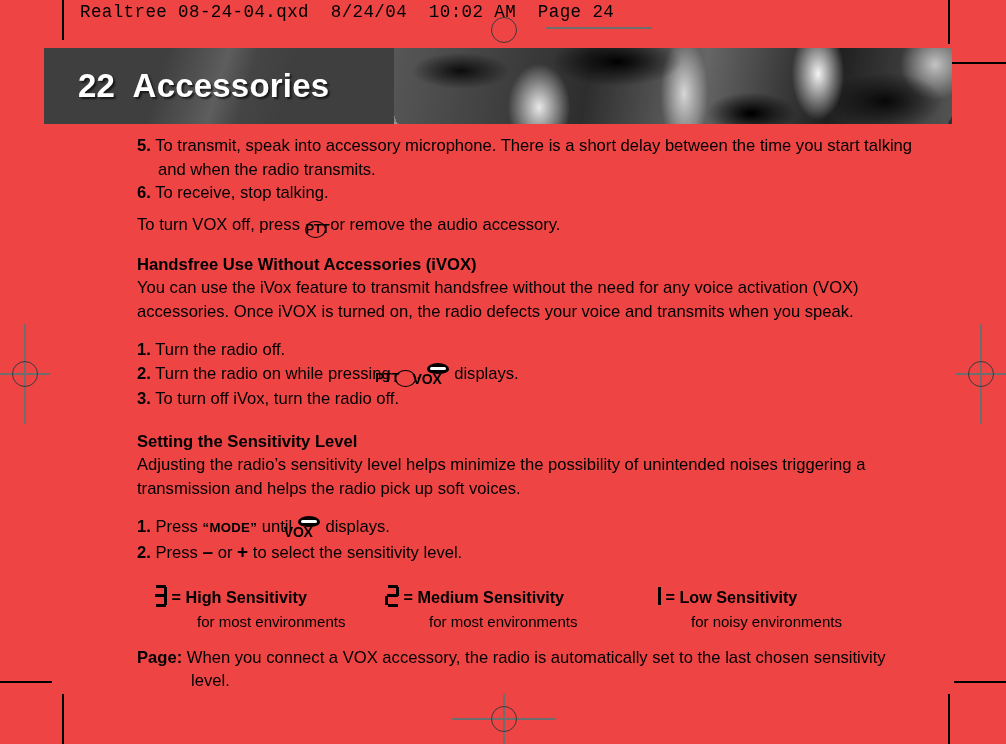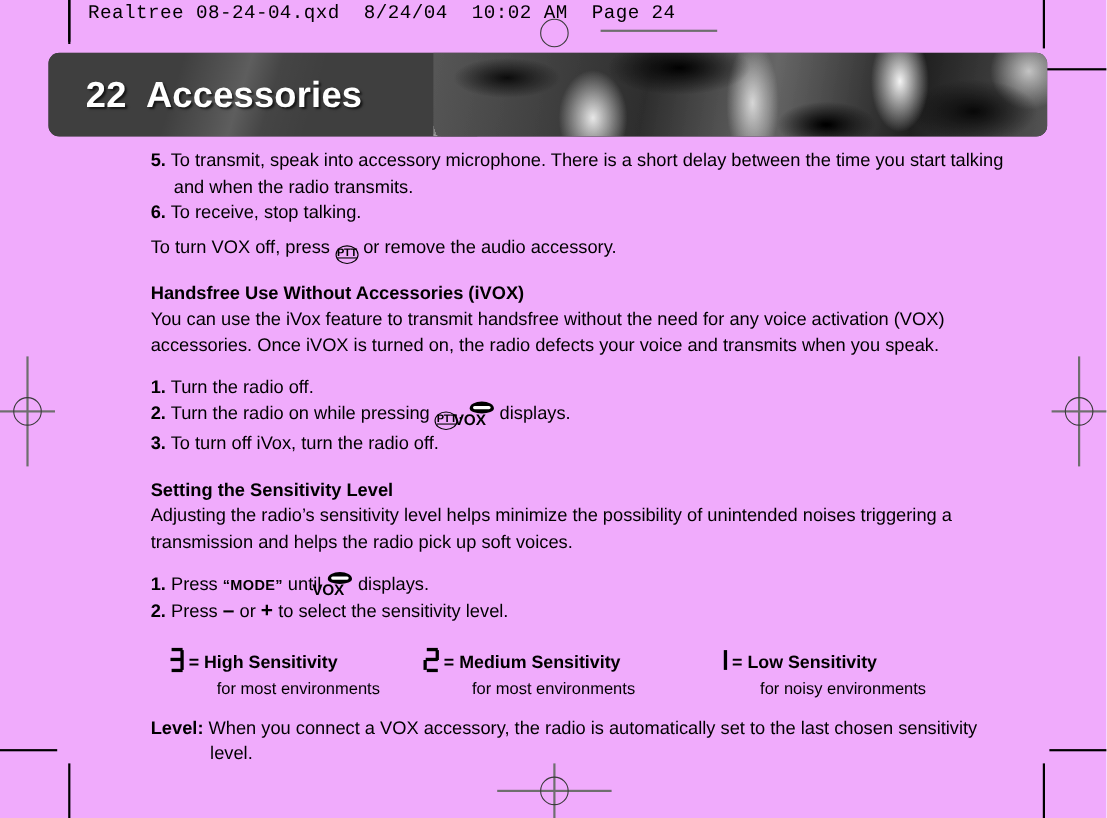--- a/index.html
+++ b/index.html
@@ -6,21 +6,21 @@
   html, body {
     margin: 0; padding: 0;
     background: #ffffff;
     width: 1006px; height: 744px;
     overflow: hidden;
     font-family: "Liberation Sans", sans-serif;
   }
   #page {
     position: relative;
     width: 1006px; height: 744px;
-    background: #f0abfc;
+    background: #ef4444;
   }
 
   
   .cropline { position: absolute; background: #000; }
   .regmark { position: absolute; }
   .regmark .v { position: absolute; left: 50%; top: 0; width: 2px; height: 100%;
                 margin-left: -1px; background: #6e6e6e; }
   .regmark .h { position: absolute; top: 50%; left: 0; height: 2px; width: 100%;
                 margin-top: -1px; background: #6e6e6e; }
   .regmark .c { position: absolute; left: 50%; top: 50%;
@@ -47,21 +47,20 @@
   .proof-underline {
     position: absolute; top: 27px; height: 2px; background: #6e6e6e;
   }
 
   
   .banner {
     position: absolute; left: 44px; top: 48px;
     width: 908px; height: 76px;
     overflow: hidden;
     background: #3b3b3b;
-    border-radius: 10px;
   }
   .banner .camo { position: absolute; inset: 0; }
   .banner .flat {
     position: absolute; left: 0; top: 0; width: 390px; height: 100%;
     background:
       linear-gradient(107deg, rgba(255,255,255,0.00) 30%, rgba(255,255,255,0.10) 40%,
                       rgba(255,255,255,0.16) 45%, rgba(255,255,255,0.03) 52%,
                       rgba(255,255,255,0.00) 62%),
       #3f3f3f;
   }
@@ -109,24 +108,23 @@
   .gap-l { height: 19px; }
   b, .b { font-weight: bold; }
   .step { margin: 0; padding-left: 21px; text-indent: -21px; }
   .subhead { font-weight: bold; margin: 0; font-size: 16.6px; }
 
   
   .ptt-icon {
     display: inline-block; vertical-align: -3px;
     width: 21px; height: 17px;
     border: 1.6px solid #000; border-radius: 50%;
-    line-height: 14px; text-align: right;
-    font-size: 10px; font-weight: bold; letter-spacing: -0.2px;
+    line-height: 14px; text-align: left;
+    font-size: 13px; font-weight: bold; letter-spacing: -0.2px;
     font-family: "Liberation Sans", sans-serif;
-    text-decoration: underline;
   }
   .vox-icon {
     display: inline-block; vertical-align: -6px;
     width: 24px; height: 22px; position: relative;
   }
   .vox-icon .lips {
     position: absolute; left: 1px; top: 0px; width: 22px; height: 11px;
     background: #000;
     border-radius: 50% 50% 50% 50% / 58% 58% 42% 42%;
   }
@@ -319,18 +317,18 @@
           </span>
           <span>= Low Sensitivity</span>
         </div>
         <div class="row2">for noisy environments</div>
       </div>
     </div>
 
     <div class="gap-m"></div>
 
     <p class="step" style="padding-left:54px; text-indent:-54px;">
-      <b>Level:</b>
+      <b>Page:</b>
       <span>When you connect a VOX accessory, the radio is automatically set to the last chosen sensitivity level.</span>
     </p>
 
   </div>
 </div>
 
 </body></html>

